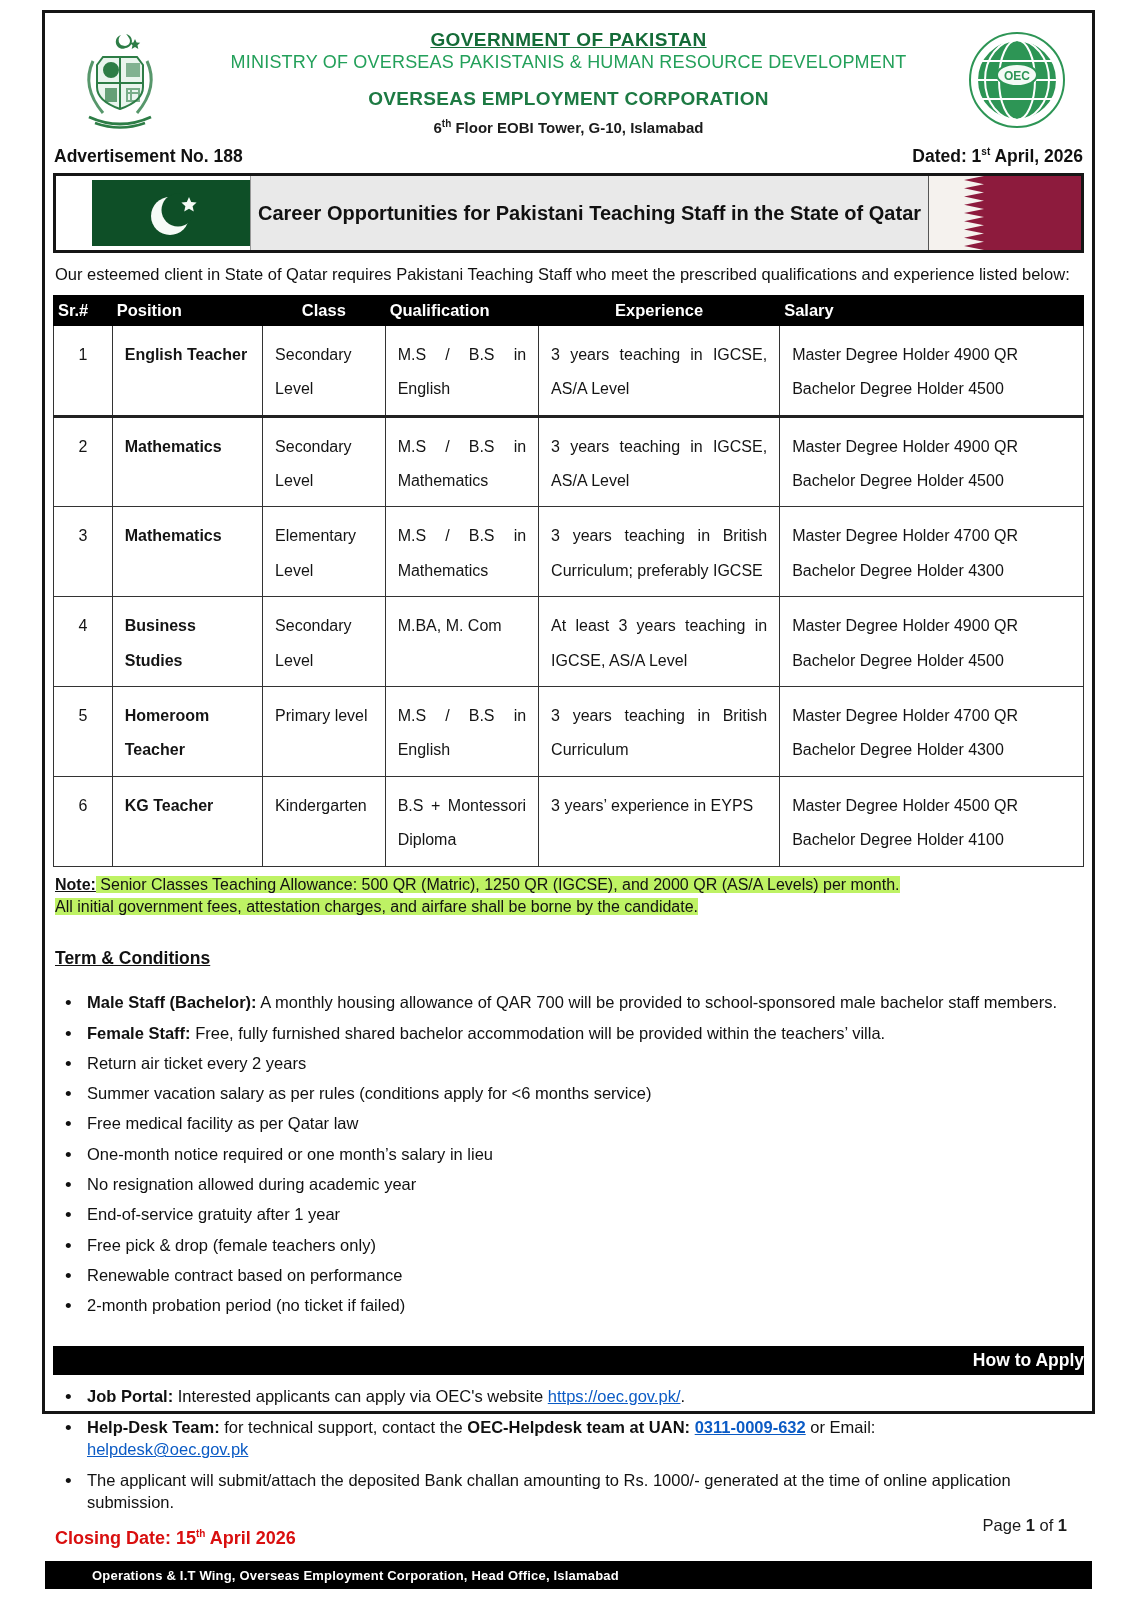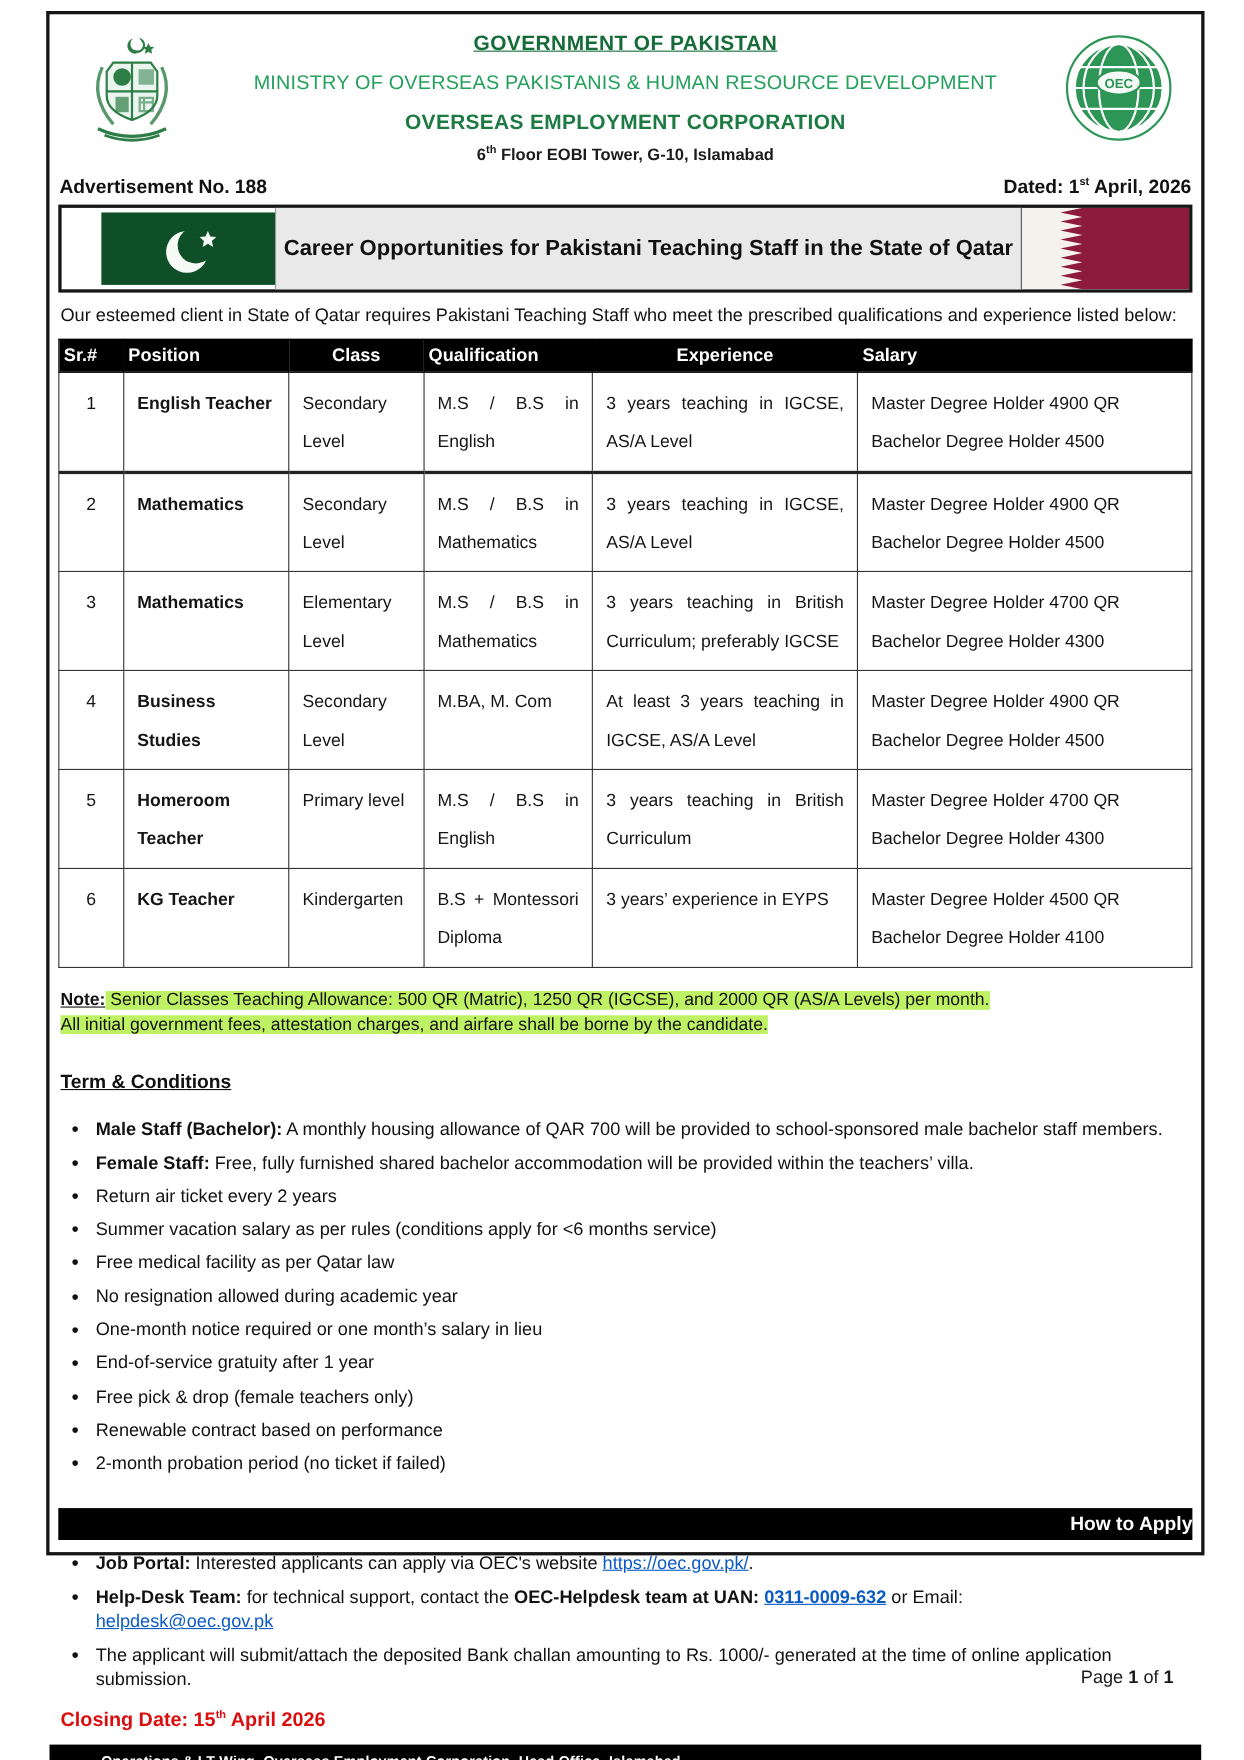--- a/index.html
+++ b/index.html
@@ -10,41 +10,41 @@
     position:absolute; left:42px; top:10px; width:1053px; height:1404px;
     border:3px solid #151515; background:#fff;
     display:flex; flex-direction:column;
   }
 
   
   .header-row { display:grid; grid-template-columns:130px 1fr 130px; align-items:start; padding:12px 10px 0; }
   .emblem-wrap, .logo-wrap { display:flex; justify-content:center; padding-top:6px; }
   .head-center { text-align:center; padding-top:4px; }
   .gov-title { color:#156c38; font-weight:bold; font-size:19px; letter-spacing:.4px; text-decoration:underline; }
-  .ministry-line { color:#23a05a; font-size:18px; margin-top:14px; letter-spacing:.2px; }
+  .ministry-line { color:#23a05a; font-size:18px; margin-top:1px; letter-spacing:.2px; }
   .corp-line { color:#1d7a43; font-weight:bold; font-size:19px; margin-top:15px; letter-spacing:.3px; }
   .addr-line { color:#1b1b1b; font-weight:bold; font-size:15px; margin-top:8px; }
   sup { font-size:10px; }
 
   
   .adv-row { display:flex; justify-content:space-between; padding:10px 9px 4px; font-weight:bold; font-size:17.5px; color:#111; }
 
   
   .banner { margin:2px 8px 0; border:3px solid #161616; height:80px; display:flex; align-items:stretch; background:#fff; }
   .banner-left-pad { width:36px; }
   .pak-flag { align-self:center; width:158px; height:66px; display:block; }
   .banner-title-box { flex:1; background:#e9e9e9; border-left:1px solid #999; border-right:1px solid #555; display:flex; align-items:center; justify-content:center; }
   .banner-title { font-weight:bold; font-size:20px; color:#111; }
   .qatar-flag { width:152px; height:100%; display:block; }
 
   
   .intro { padding:10px 10px 6px; font-size:16.5px; line-height:1.45; text-align:justify; color:#111; }
 
   
-  table.jobs { border-collapse:collapse; margin:2px 8px 12px; width:calc(100% - 16px); font-size:16px; color:#141414; }
+  table.jobs { border-collapse:collapse; margin:2px 8px 0; width:calc(100% - 16px); font-size:16px; color:#141414; }
   table.jobs th { background:#000; color:#fff; font-weight:bold; font-size:16.5px; padding:5px 4px; border:1px solid #000; }
   th.h-sr, th.h-qual, th.h-sal { text-align:left; padding-left:10px; }
   th.h-pos { text-align:left; padding-left:16px; }
   th.h-class, th.h-exp { text-align:center; }
   th.h-qual { padding-left:26px; }
   th.h-sal { padding-left:78px; }
   table.jobs td { border:1px solid #333; vertical-align:top; padding:12px 12px 8px; line-height:2.15; }
   td.c-sr { text-align:center; padding-left:4px; padding-right:4px; }
   td.c-pos { font-weight:bold; }
   td.c-qual, td.c-exp { text-align:justify; }
@@ -247,22 +247,22 @@
       <div><span class="hl">All initial government fees, attestation charges, and airfare shall be borne by the candidate.</span></div>
     </div>
 
     <div class="tc-heading">Term &amp; Conditions</div>
     <ul class="bullets">
       <li><span class="lead">Male Staff (Bachelor):</span><span> A monthly housing allowance of QAR 700 will be provided to school-sponsored male bachelor staff members.</span></li>
       <li><span class="lead">Female Staff:</span><span> Free, fully furnished shared bachelor accommodation will be provided within the teachers’ villa.</span></li>
       <li>Return air ticket every 2 years</li>
       <li>Summer vacation salary as per rules (conditions apply for &lt;6 months service)</li>
       <li>Free medical facility as per Qatar law</li>
+      <li>One-month notice required or one month’s salary in lieu</li>
       <li>No resignation allowed during academic year</li>
-      <li>One-month notice required or one month’s salary in lieu</li>
       <li>End-of-service gratuity after 1 year</li>
       <li>Free pick &amp; drop (female teachers only)</li>
       <li>Renewable contract based on performance</li>
       <li>2-month probation period (no ticket if failed)</li>
     </ul>
 
     <div class="apply-bar">How to Apply</div>
     <ul class="bullets apply">
       <li>
         <span class="lead">Job Portal:</span><span> Interested applicants can apply via OEC's website </span><a class="doc-link">https://oec.gov.pk/</a><span>.</span>

